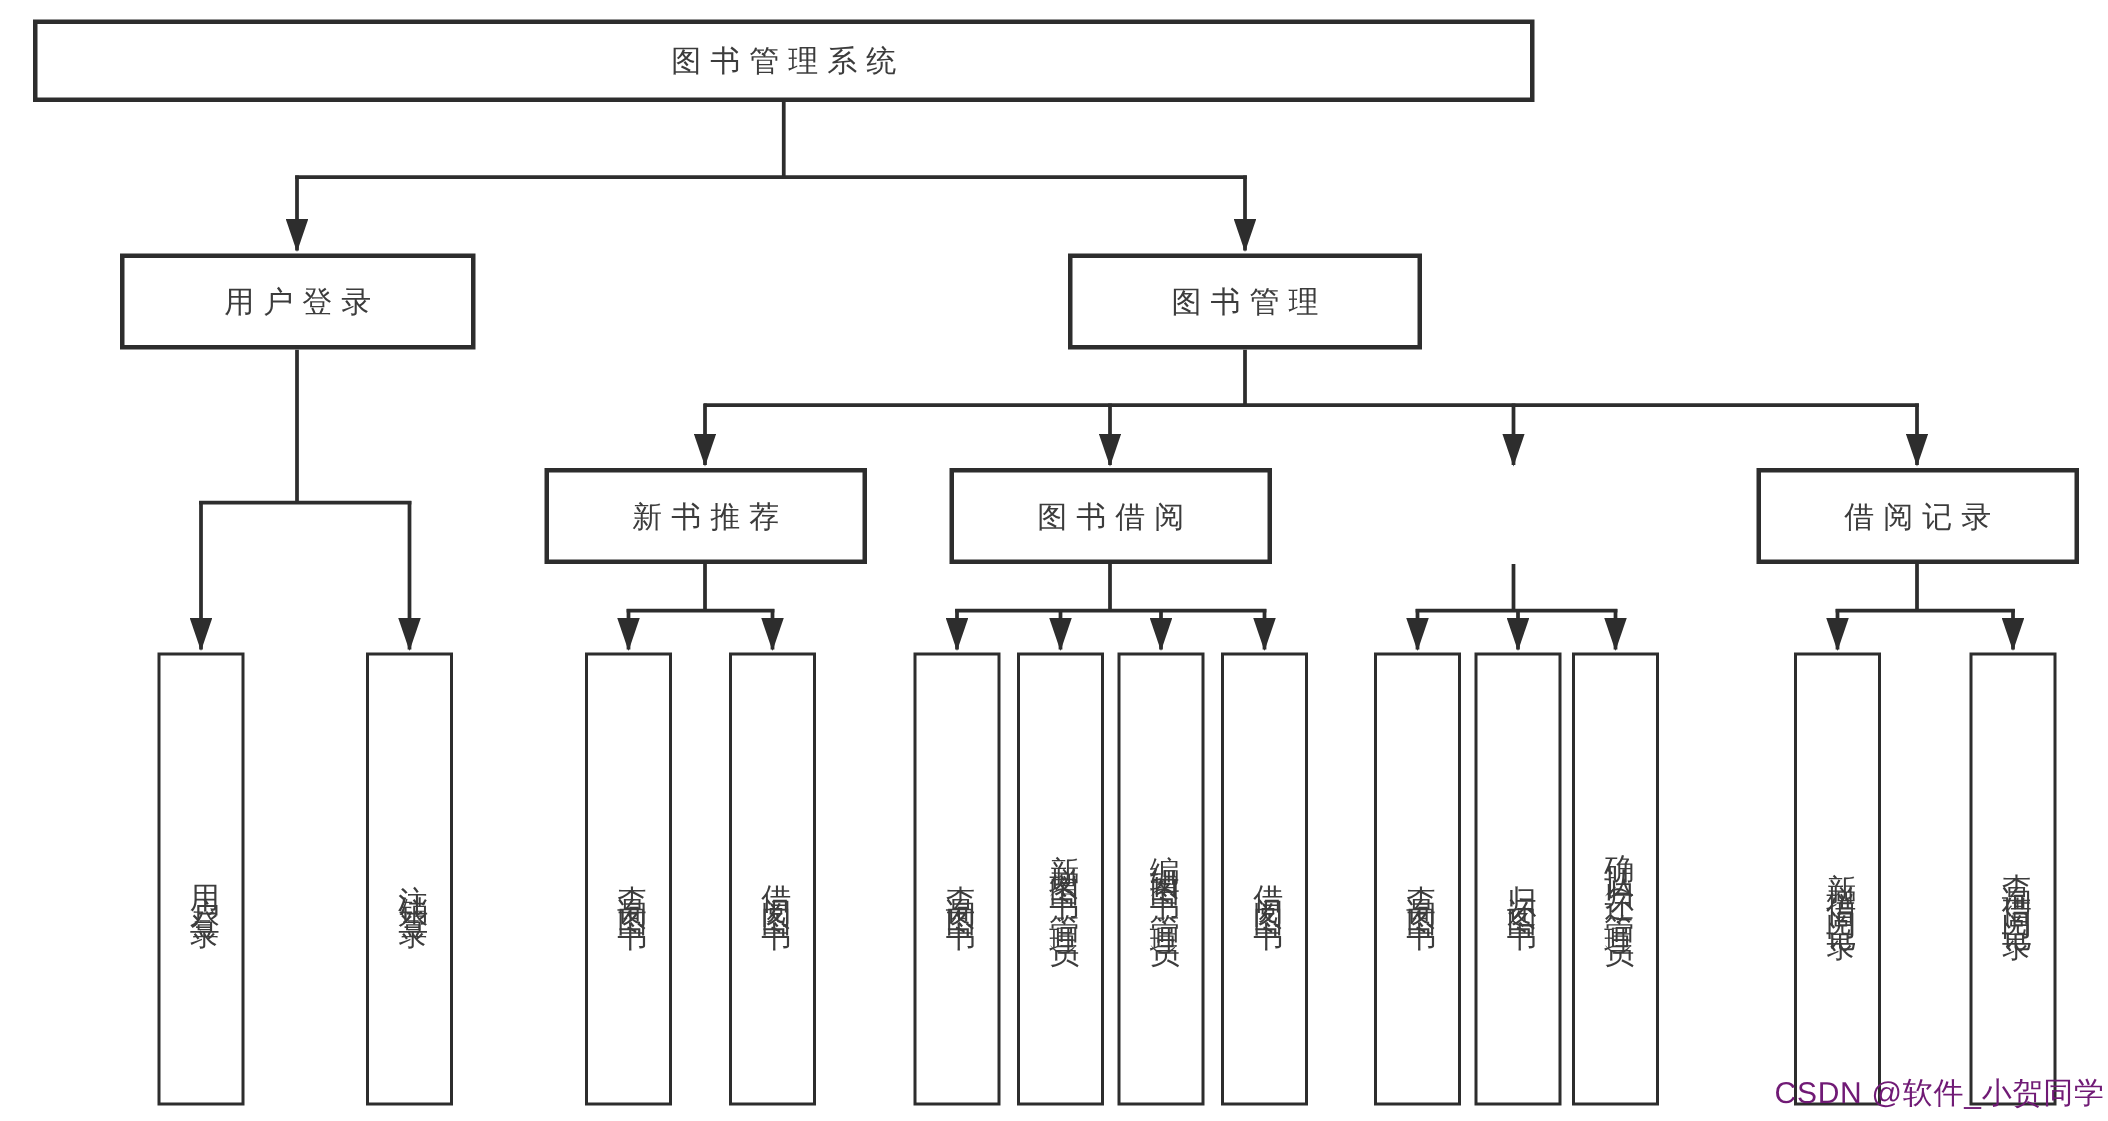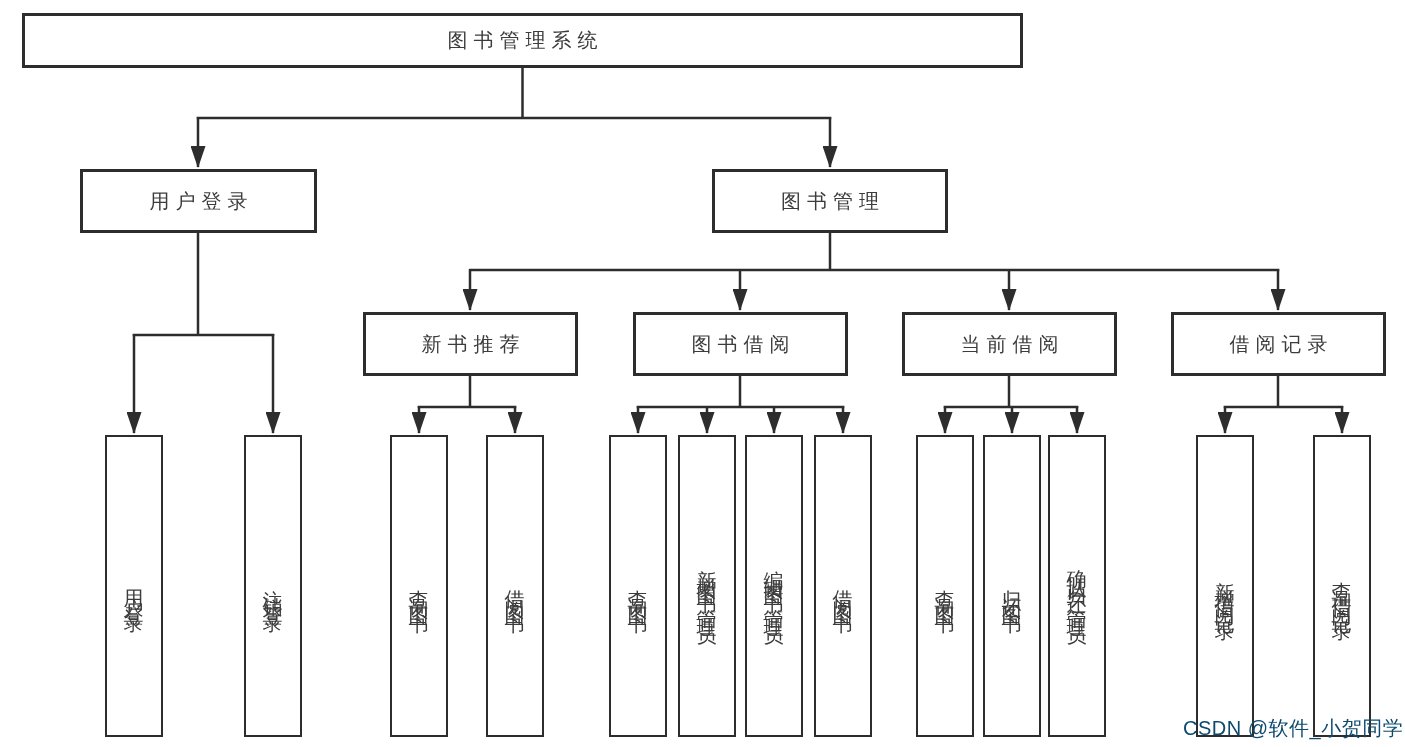--- a/index.html
+++ b/index.html
@@ -24,20 +24,21 @@
     border: 3px solid #2d2d2d;
     color: #3c3c3c;
     display: flex;
     align-items: center;
     justify-content: center;
     font-size: 20px;
     letter-spacing: 6px;
     padding-left: 6px; 
     white-space: nowrap;
     z-index: 2;
+    font-family: Liberation Mono, monospace;
   }
   .leaf {
     border-width: 2.5px;
     writing-mode: vertical-rl;
     text-orientation: mixed;
     letter-spacing: 8px;
     padding-left: 0;
     padding-top: 8px; 
     white-space: normal;
     line-height: 1;
@@ -65,21 +66,21 @@
   .n-D3 { left: 1048px; }
   .n-E1 { left: 1196px; }
   .n-E2 { left: 1313px; }
   .c { stroke: #2d2d2d; stroke-width: 2.5; fill: none; }
   #watermark {
     position: absolute;
     left: 1183px;
     top: 715px;
     font-size: 20px;
     letter-spacing: 0.5px;
-    color: #0c4a6e;
+    color: #701a75;
     z-index: 3;
     white-space: nowrap;
   }
 </style>
 </head>
 <body>
 
 <div id="stage">
 
   <svg id="wires" viewBox="0 0 1405 747" xmlns="http://www.w3.org/2000/svg">
@@ -130,21 +131,20 @@
     <line class="c" x1="1342" y1="406" x2="1342" y2="433" marker-end="url(#arrow)"></line>
   </svg>
 
   <div class="node n-root">图书管理系统</div>
 
   <div class="node n-l2a">用户登录</div>
   <div class="node n-l3 n-l3a">新书推荐</div>
 
   <div class="node n-l2b">图书管理</div>
   <div class="node n-l3 n-l3b">图书借阅</div>
-  <div class="node n-l3 n-l3c">当前借阅</div>
   <div class="node n-l3 n-l3d">借阅记录</div>
 
   <div class="node leaf n-A1">用户登录</div>
   <div class="node leaf n-A2">注销登录</div>
 
   <div class="node leaf n-B1">查询图书</div>
   <div class="node leaf n-B2">借阅图书</div>
 
   <div class="node leaf n-C1">查询图书</div>
   <div class="node leaf n-C2">新增图书（管理员）</div>

